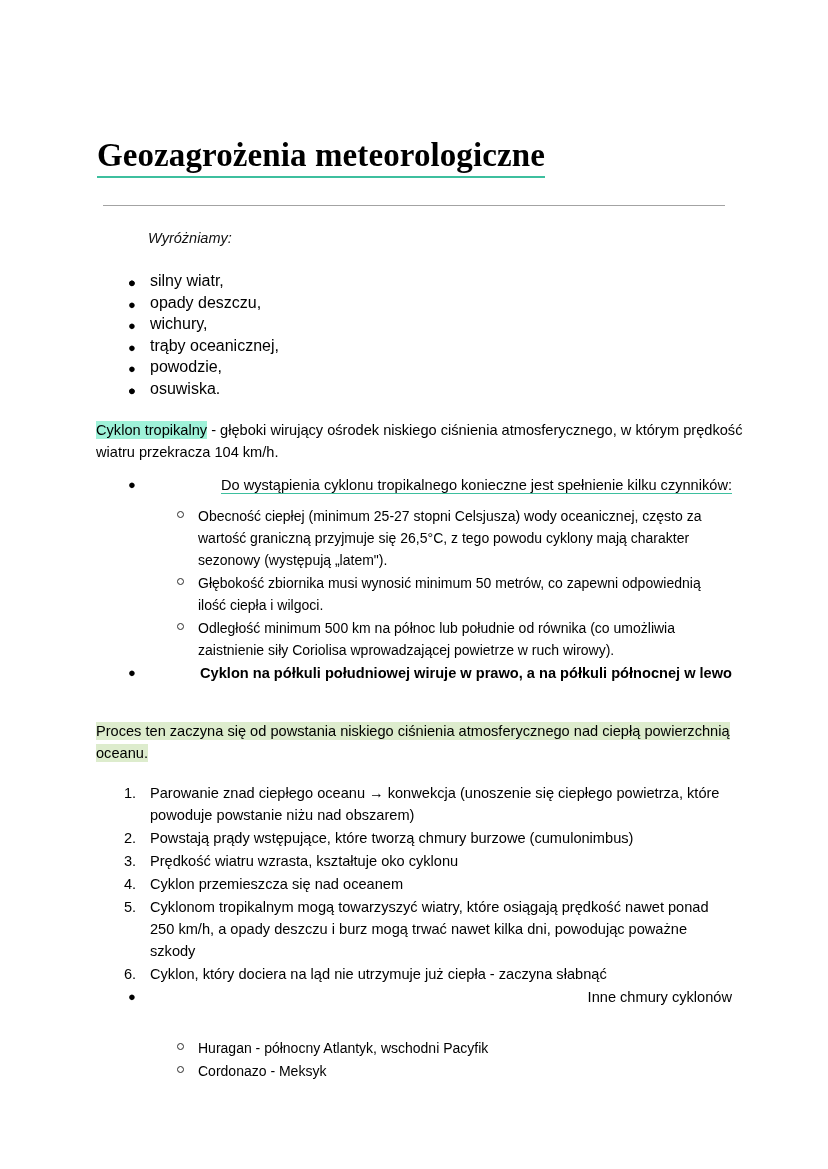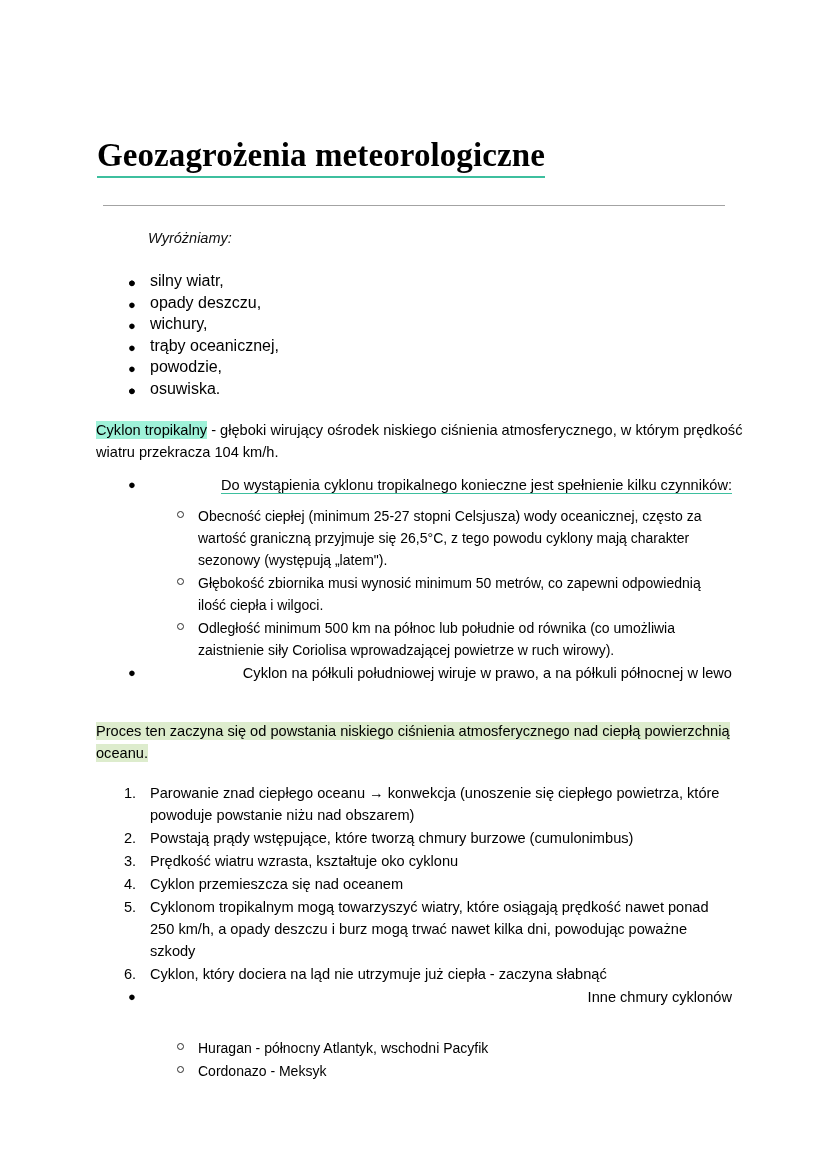--- a/index.html
+++ b/index.html
@@ -191,21 +191,21 @@
     width: 22px;
     text-align: left;
     font-size: 14.6px;
   }
   .num-list > li > .txt {
     display: block;
     margin-left: 150px;
     margin-right: 96px;
   }
 
-  .bold { font-weight: normal; }
+  .bold { font-weight: bold; }
 
   .spacer-lg { height: 27px; }
   .spacer-md { height: 18px; }
   .spacer-sm { height: 11px; }
   .spacer-xs { height: 7px; }
   .spacer-xl { height: 34px; }
 </style>
 </head>
 <body>
 

